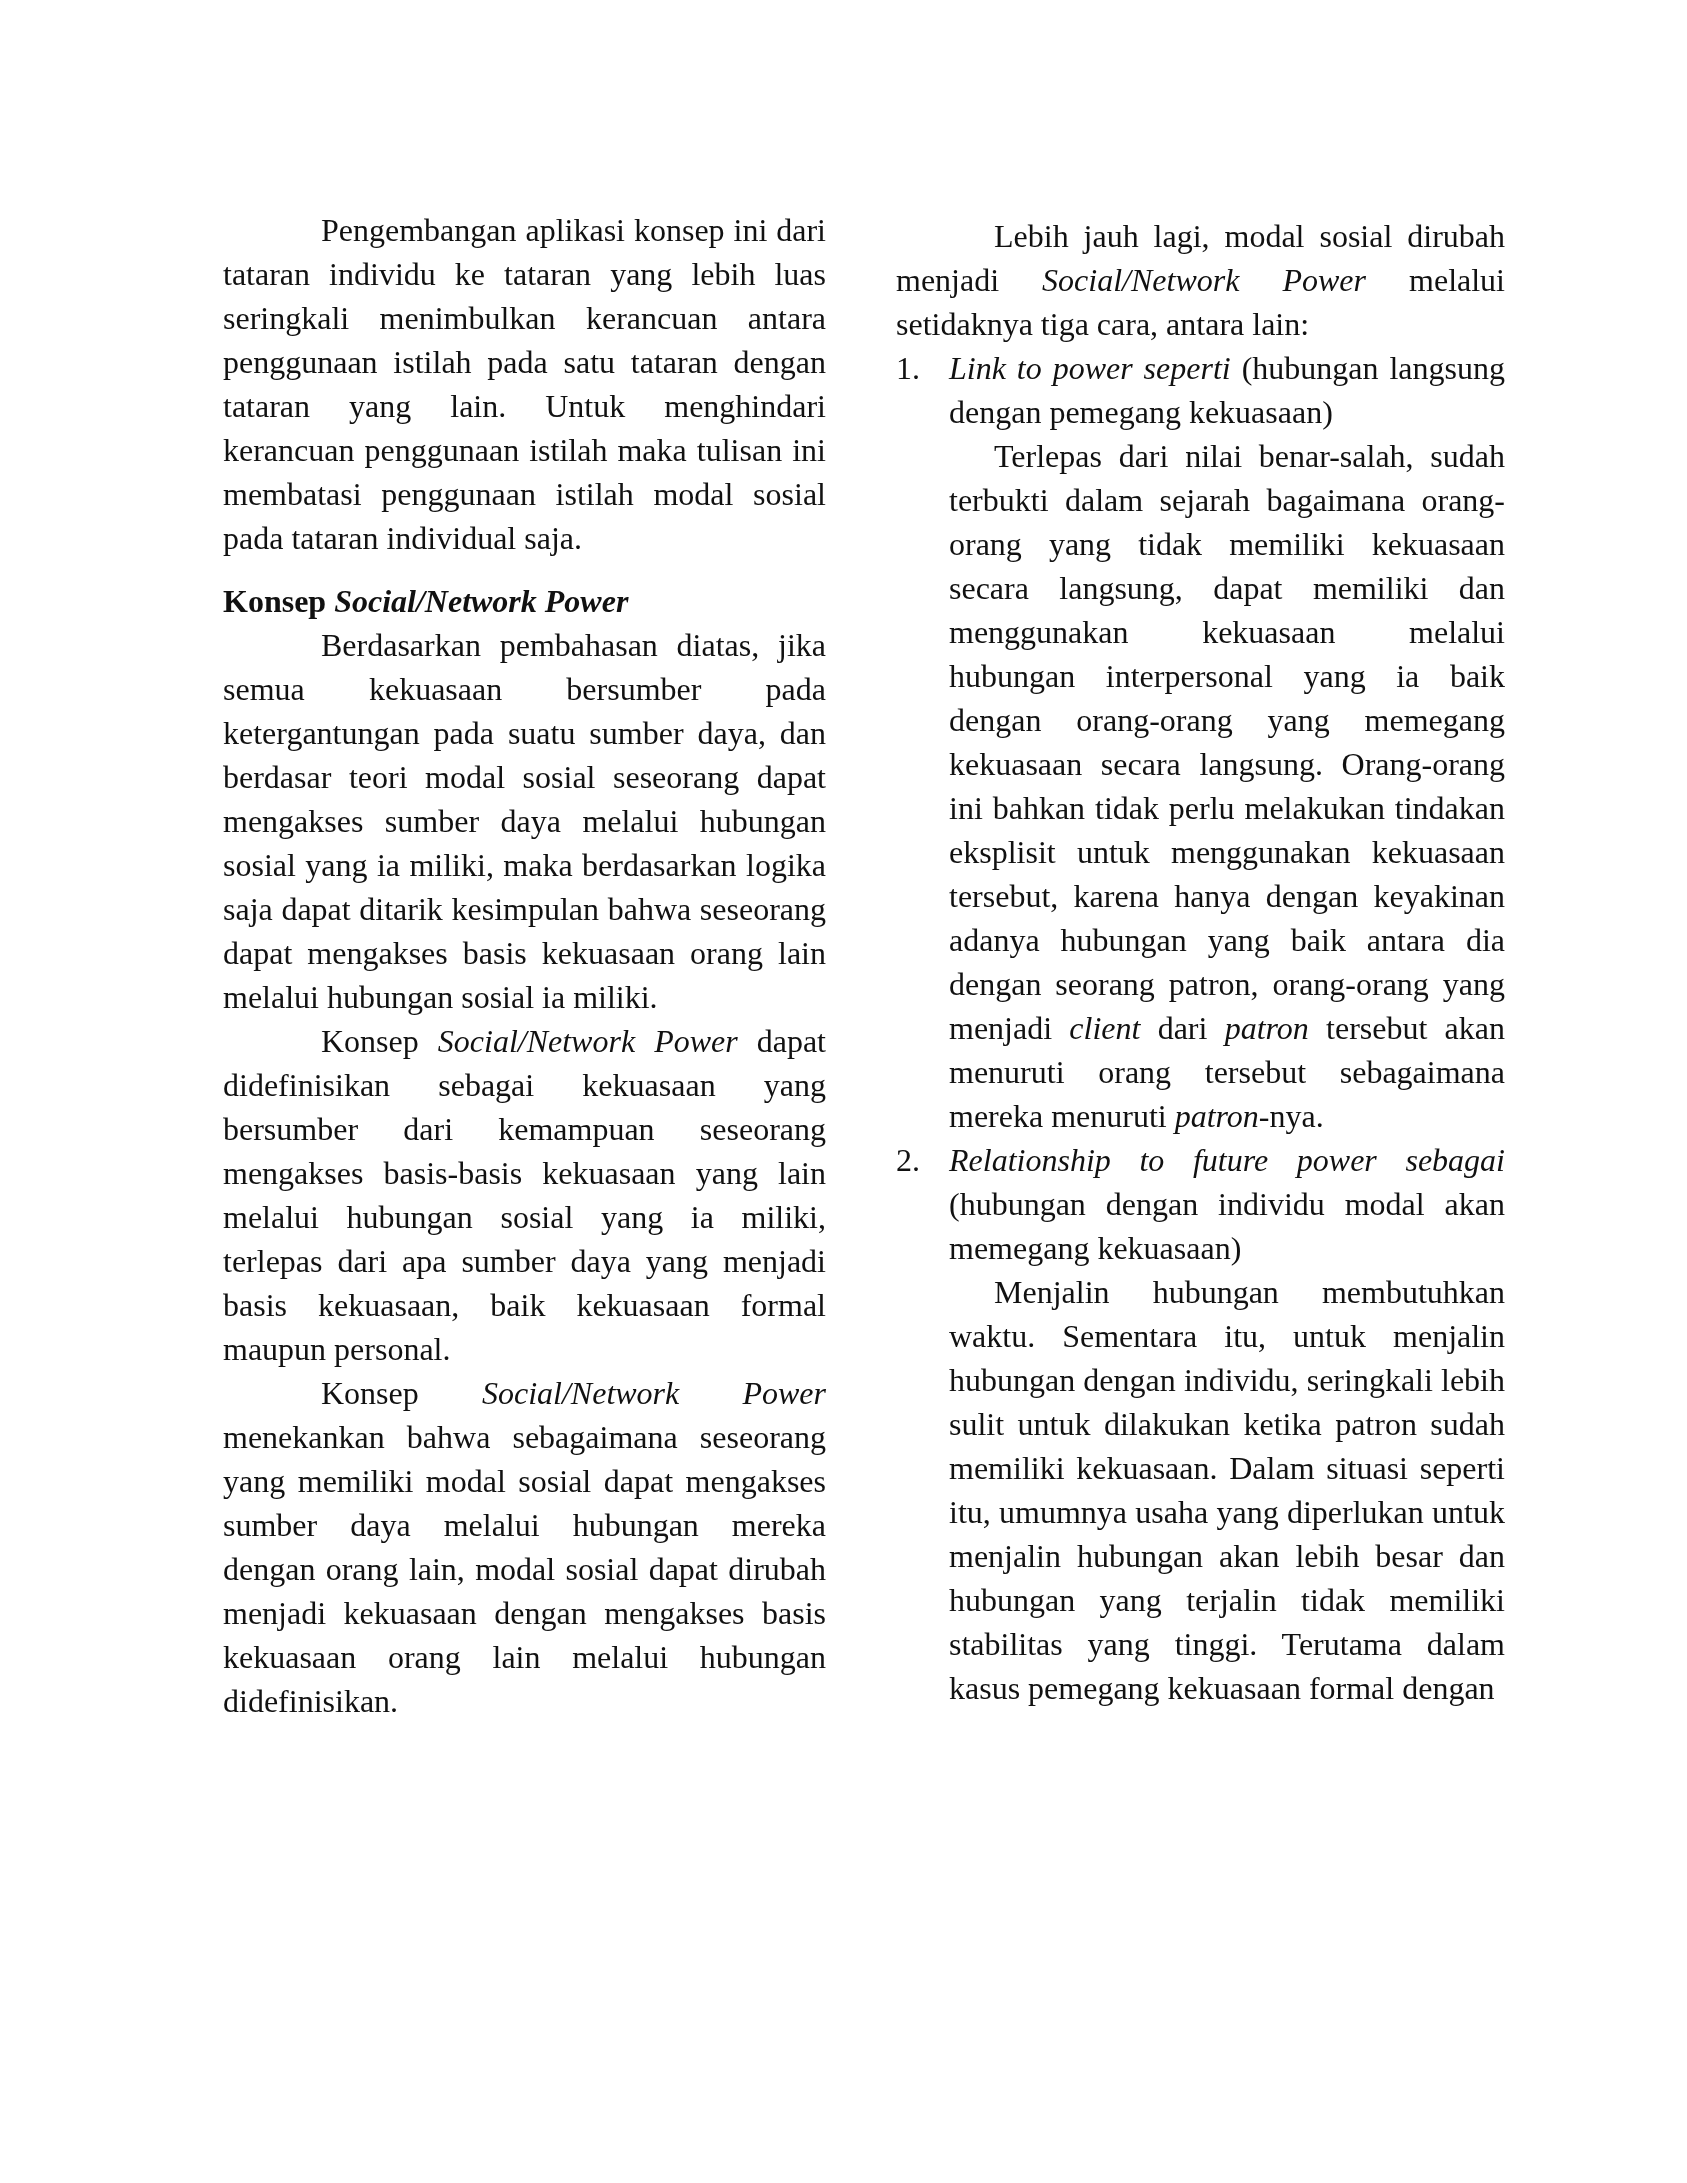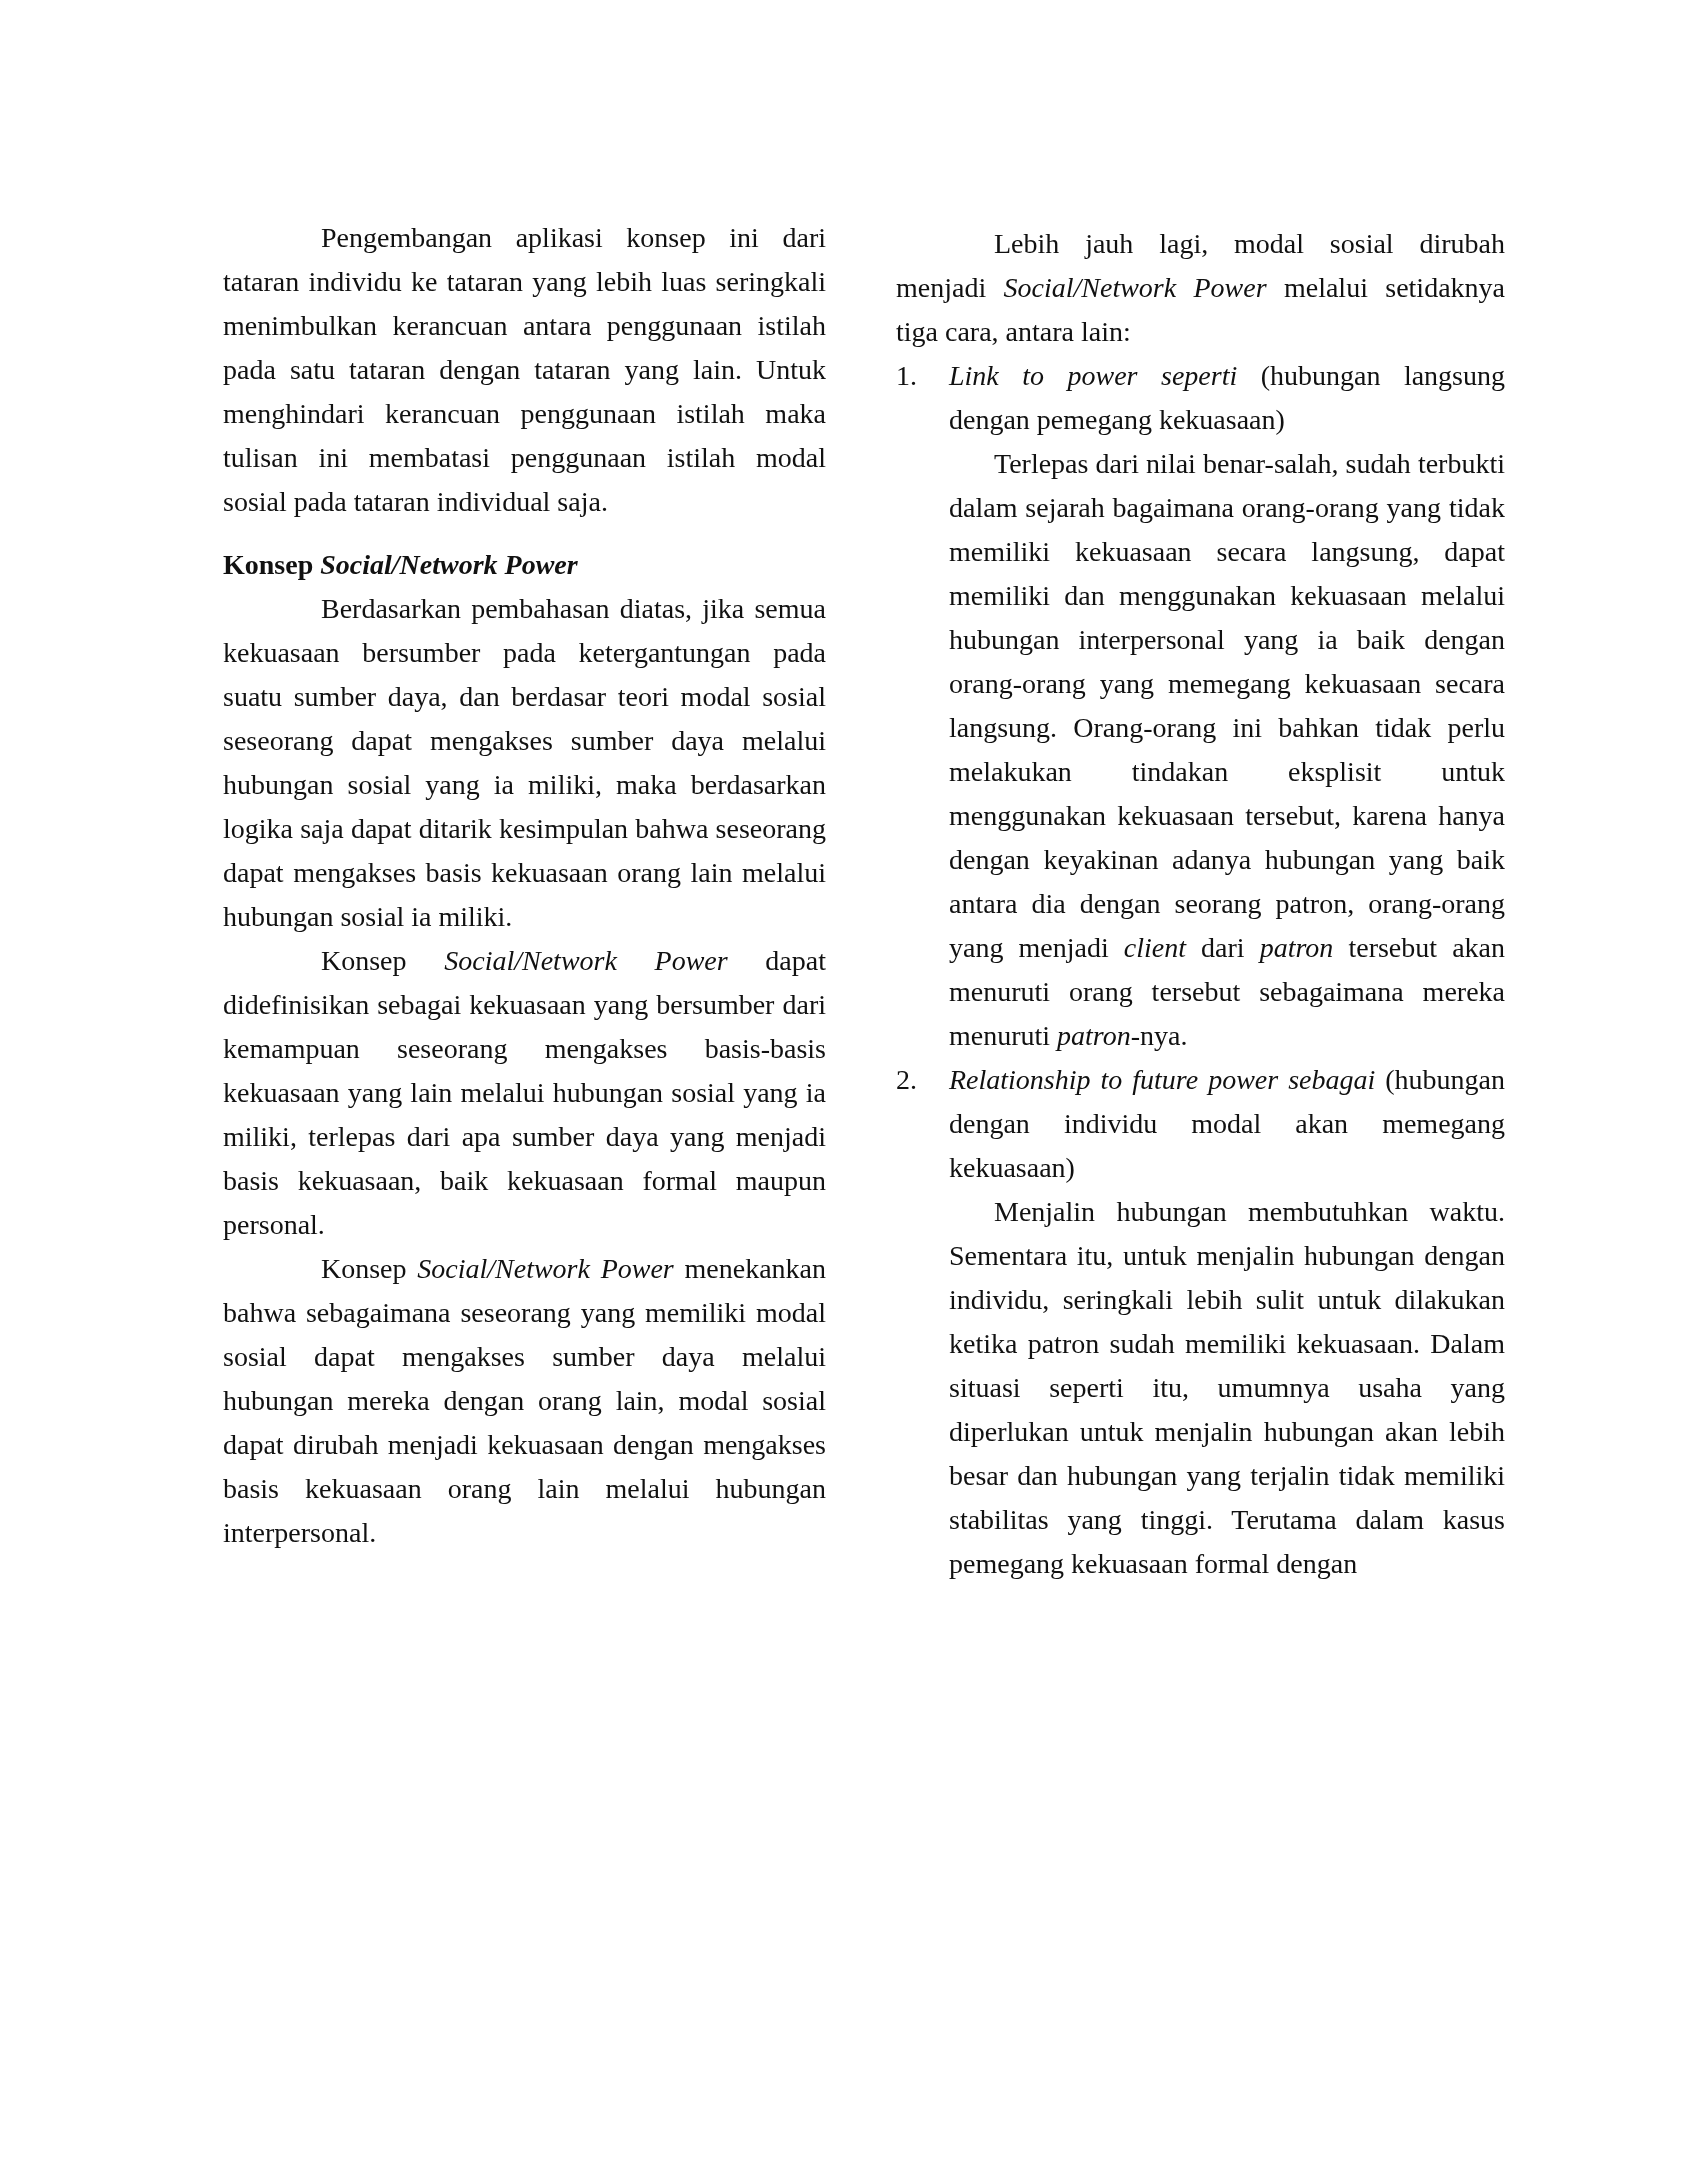--- a/index.html
+++ b/index.html
@@ -2,22 +2,22 @@
 <html style="font-size:10.6px"><head>
 <meta charset="utf-8">
 <style>
   html, body { margin: 0; padding: 0; background: #ffffff; }
   body {
     width: 1687px; height: 2183px; position: relative; overflow: hidden;
     font-family: "Liberation Serif", "DejaVu Serif", serif;
     color: #111111;
   }
   .col {
-    position: absolute; top: 216px;
-    font-size: 28px; line-height: 44px;
+    position: absolute; top: 208px;
+    font-size: 32px; line-height: 44px;
     text-align: justify;
   }
   .col-left  { left: 223px;  width: 603px; }
   .col-right { left: 896px; width: 609px; margin-top: 6px; }
   p { margin: 0; text-align: justify; }
   .indent { text-indent: 98px; }
   .heading { font-weight: bold; margin-top: 19px; }
   .list-item { position: relative; padding-left: 53px; }
   .list-num { position: absolute; left: 0; top: 0; }
   .sub-indent { padding-left: 53px; text-indent: 45px; }
@@ -25,21 +25,21 @@
   .seg { white-space: normal; }
 </style>
 </head>
 <body>
 
 <div class="col col-left">
   <p class="indent"><span class="seg">Pengembangan aplikasi konsep ini dari tataran individu ke tataran yang lebih luas seringkali menimbulkan kerancuan antara penggunaan istilah pada  satu tataran dengan tataran yang lain. Untuk menghindari kerancuan penggunaan istilah maka tulisan ini membatasi penggunaan istilah modal sosial pada tataran individual saja.</span></p>
   <p class="heading"><span class="seg">Konsep </span><em class="seg">Social/Network Power</em></p>
   <p class="indent"><span class="seg">Berdasarkan pembahasan diatas, jika semua kekuasaan bersumber pada ketergantungan pada suatu sumber daya, dan berdasar teori modal sosial seseorang dapat mengakses sumber daya melalui hubungan sosial yang ia miliki, maka berdasarkan logika saja dapat ditarik kesimpulan bahwa seseorang dapat mengakses basis kekuasaan orang lain melalui hubungan sosial ia miliki.</span></p>
   <p class="indent"><span class="seg">Konsep </span><em class="seg">Social/Network Power</em><span class="seg"> dapat didefinisikan sebagai kekuasaan yang bersumber dari kemampuan seseorang mengakses basis-basis kekuasaan yang lain melalui hubungan sosial yang ia miliki, terlepas dari apa sumber daya yang menjadi basis kekuasaan, baik kekuasaan formal maupun personal.</span></p>
-  <p class="indent"><span class="seg">Konsep </span><em class="seg">Social/Network Power</em><span class="seg"> menekankan bahwa sebagaimana seseorang yang memiliki modal sosial dapat mengakses sumber daya melalui hubungan mereka dengan orang lain, modal sosial dapat dirubah menjadi kekuasaan dengan mengakses basis kekuasaan orang lain melalui hubungan interpersonal.</span></p>
+  <p class="indent"><span class="seg">Konsep </span><em class="seg">Social/Network Power</em><span class="seg"> menekankan bahwa sebagaimana seseorang yang memiliki modal sosial dapat mengakses sumber daya melalui hubungan mereka dengan orang lain, modal sosial dapat dirubah menjadi kekuasaan dengan mengakses basis kekuasaan orang lain melalui hubungan didefinisikan.</span></p>
 </div>
 
 <div class="col col-right">
   <p class="indent"><span class="seg">Lebih jauh lagi, modal sosial dirubah menjadi </span><em class="seg">Social/Network Power</em><span class="seg"> melalui setidaknya tiga cara, antara lain:</span></p>
 
   <div class="list-item">
     <span class="list-num">1.</span>
     <p><em class="seg">Link to power seperti</em><span class="seg"> (hubungan langsung dengan pemegang kekuasaan)</span></p>
   </div>
   <p class="sub-indent"><span class="seg">Terlepas dari nilai benar-salah, sudah terbukti dalam sejarah bagaimana orang-orang yang tidak memiliki kekuasaan secara langsung, dapat memiliki dan menggunakan kekuasaan melalui hubungan interpersonal yang ia baik dengan orang-orang yang memegang kekuasaan secara langsung. Orang-orang ini bahkan tidak perlu melakukan tindakan eksplisit untuk menggunakan kekuasaan tersebut, karena hanya dengan keyakinan adanya hubungan yang baik antara dia dengan seorang patron, orang-orang yang menjadi </span><em class="seg">client</em><span class="seg"> dari </span><em class="seg">patron</em><span class="seg"> tersebut akan menuruti orang tersebut sebagaimana mereka menuruti </span><em class="seg">patron</em><span class="seg">-nya.</span></p>

